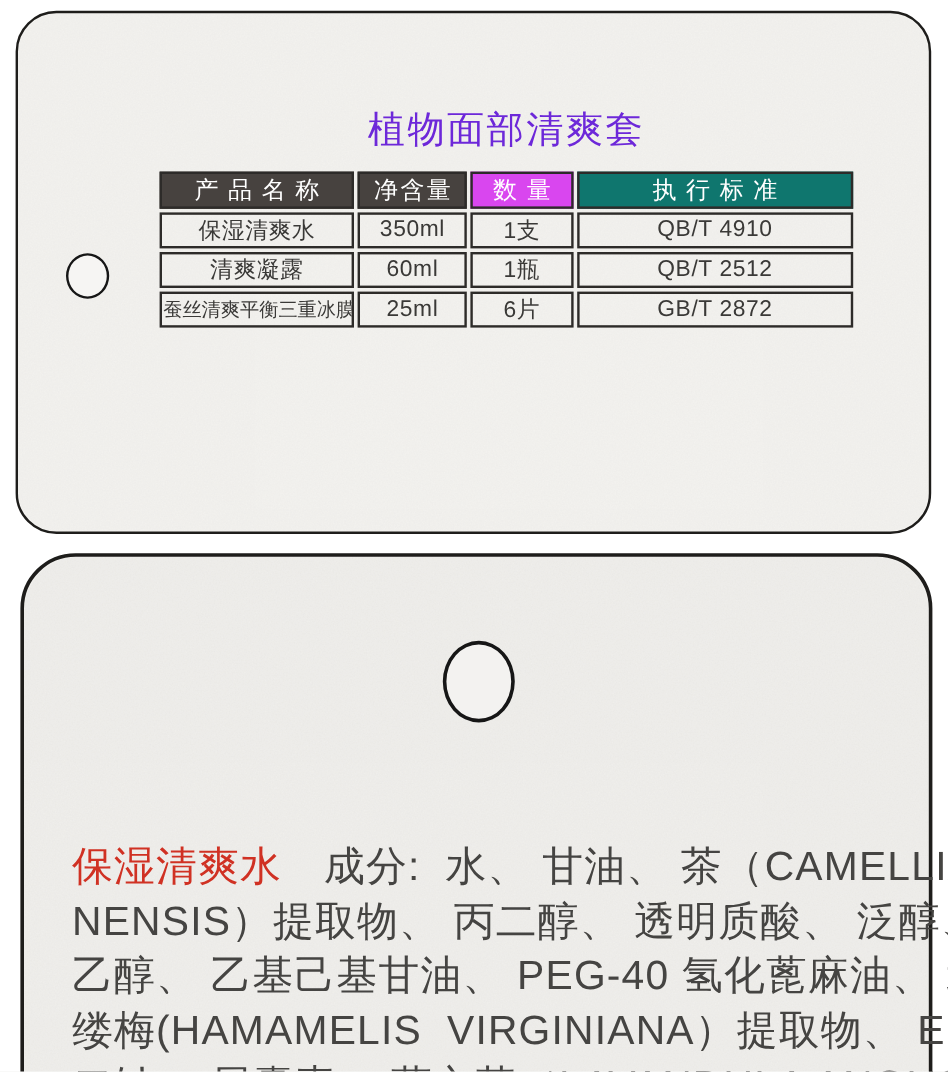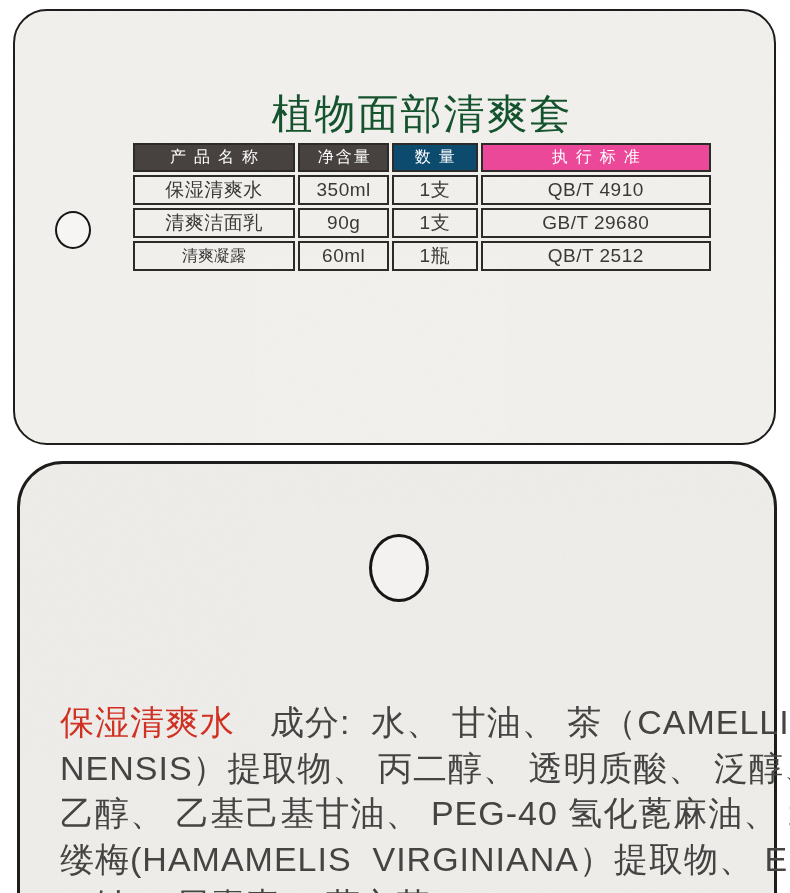--- a/index.html
+++ b/index.html
@@ -26,42 +26,42 @@
     position: absolute; left: 40px; top: 200px;
     width: 36px; height: 38px;
     border: 2.5px solid #161616; border-radius: 50%;
     box-sizing: border-box;
     background: #f6f5f3;
   }
 
   .tag-title {
     position: absolute; left: 115px; top: 76px; width: 584px;
     text-align: center;
-    font-size: 41px; letter-spacing: 2px;
-    color: #14532d; font-weight: 500;
+    font-size: 31px; letter-spacing: 2px;
+    color: #6d28d9; font-weight: 500;
     white-space: nowrap;
   }
 
   .spec-table {
     position: absolute; left: 115px; top: 129px; width: 584px;
     border-collapse: separate; border-spacing: 3px;
     table-layout: fixed;
   }
   .spec-table col.c1 { width: 28.5%; }
   .spec-table col.c2 { width: 16%; }
   .spec-table col.c3 { width: 15%; }
   .spec-table col.c4 { width: 40.5%; }
   .spec-table th, .spec-table td {
     border: 2px solid #2d2b29;
     height: 25px; padding: 0 1px;
     text-align: center; vertical-align: middle;
     overflow: hidden; white-space: nowrap;
   }
   .spec-table th {
-    font-weight: normal; font-size: 16px;
+    font-weight: normal; font-size: 20px;
     letter-spacing: 8px; text-indent: 8px; 
   }
   .spec-table th.hdr-net { letter-spacing: 2px; text-indent: 2px; }
   .spec-table td { font-size: 19px; color: #3a3937; letter-spacing: 0.5px; }
   .spec-table tbody tr:last-child td:first-child { font-size: 16px; letter-spacing: 0; }
 
   
   .tag-back {
     left: 17px; top: 461px; width: 760px; height: 560px;
     background: #f0efec;
@@ -110,42 +110,42 @@
       <colgroup>
         <col class="c1">
           <col class="c2">
           <col class="c3">
           <col class="c4">
       </colgroup>
       <thead>
         <tr>
           <th style="background: rgb(71, 66, 63); color: rgb(255, 255, 255);">产品名称</th>
           <th class="hdr-net" style="background: rgb(71, 66, 63); color: rgb(255, 255, 255);">净含量</th>
-          <th style="background: #0c4a6e; color: rgb(255, 255, 255);">数量</th>
-          <th style="background: #ec4899; color: rgb(255, 255, 255);">执行标准</th>
+          <th style="background: #d946ef; color: rgb(255, 255, 255);">数量</th>
+          <th style="background: #0f766e; color: rgb(255, 255, 255);">执行标准</th>
         </tr>
       </thead>
       <tbody id="spec-body">
           <tr>
             <td>保湿清爽水</td>
             <td>350ml</td>
             <td>1支</td>
             <td>QB/T 4910</td>
           </tr>
           <tr>
-            <td>清爽洁面乳</td>
-            <td>90g</td>
-            <td>1支</td>
-            <td>GB/T 29680</td>
-          </tr>
-          <tr>
             <td>清爽凝露</td>
             <td>60ml</td>
             <td>1瓶</td>
             <td>QB/T 2512</td>
+          </tr>
+          <tr>
+            <td>蚕丝清爽平衡三重冰膜</td>
+            <td>25ml</td>
+            <td>6片</td>
+            <td>GB/T 2872</td>
           </tr>
         </tbody>
     </table>
   </div>
 
   <div class="tag tag-back">
     <svg class="grain">
       <rect width="100%" height="100%" filter="url(#grainF)" opacity="0.75"></rect>
     </svg>
 

